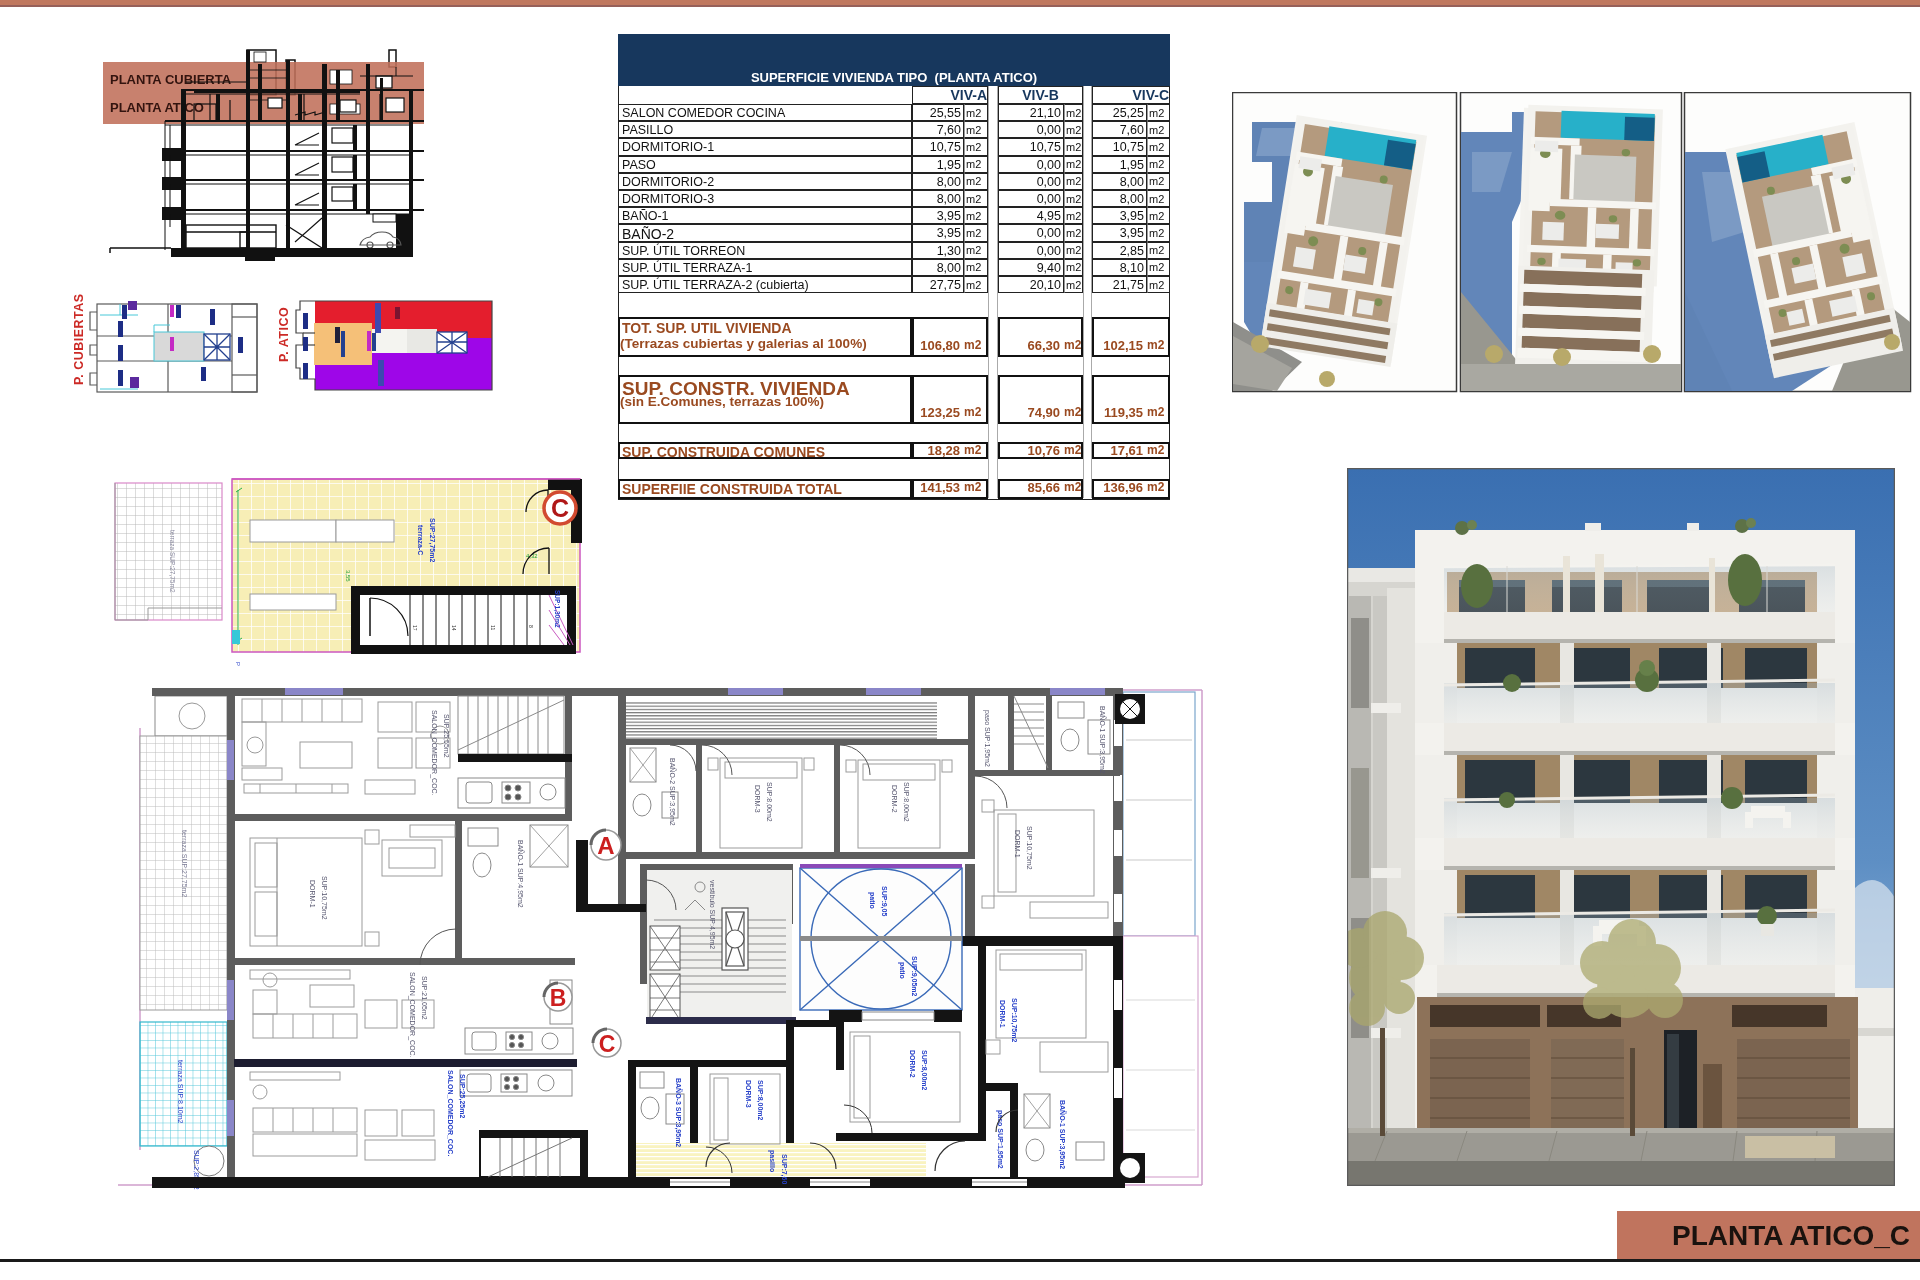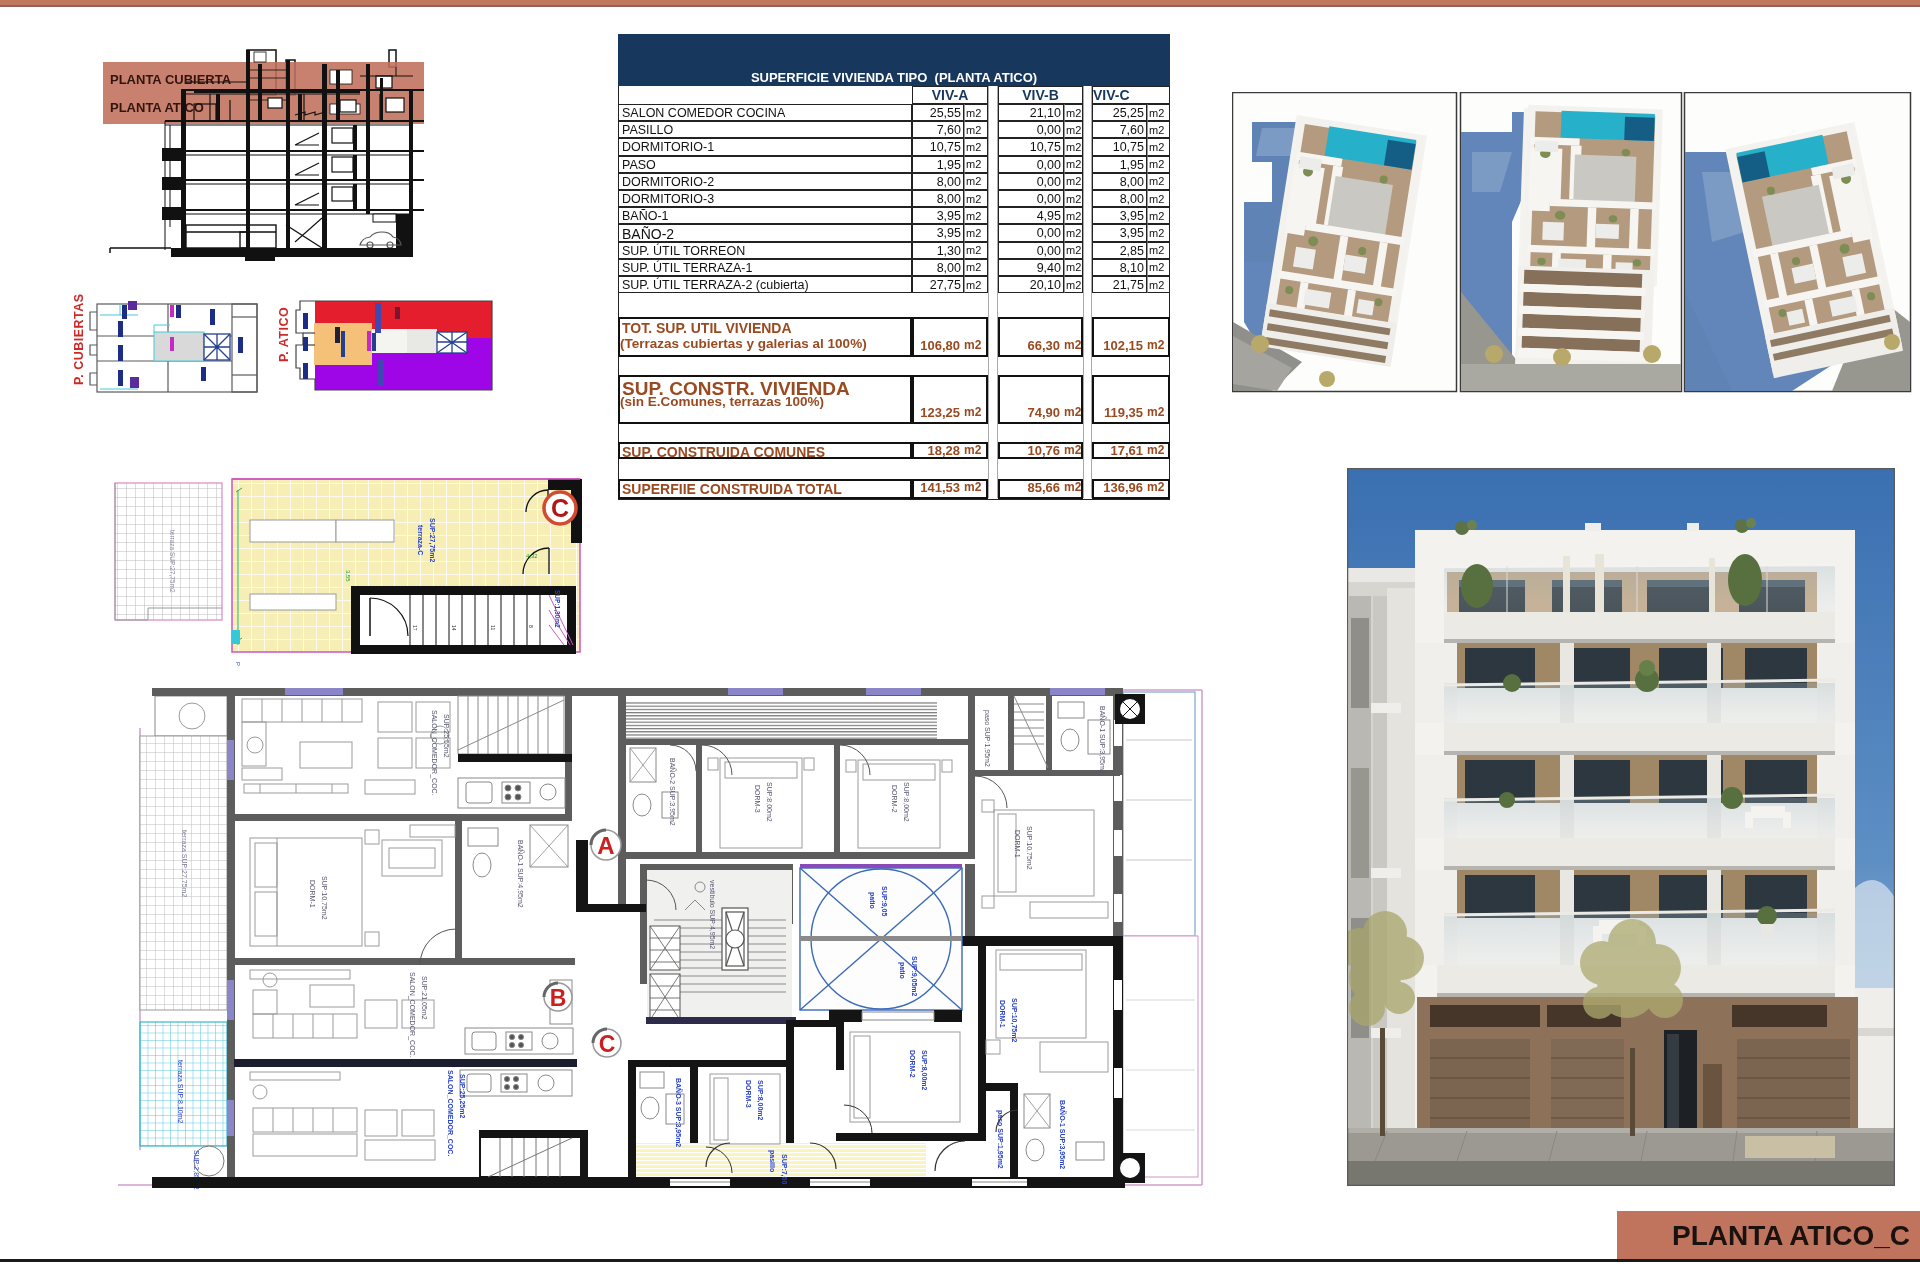--- a/index.html
+++ b/index.html
@@ -248,23 +248,23 @@
 <rect x="97" y="48" width="4" height="18" fill="#23408f"></rect>
 </svg>
 </div>
 
 <div class="abs" style="left:618px;top:34px;width:552px;height:466px;">
 <div class="abs" style="left:0;top:0;width:550px;height:464px;border:1px solid #222;"></div>
 
 <div class="abs" style="left:0;top:0;width:552px;height:52px;background:#17375d;"></div>
 <div class="abs" style="left:0;top:36px;width:552px;text-align:center;color:#fff;font-size:13px;font-weight:bold;">SUPERFICIE VIVIENDA TIPO&nbsp; (PLANTA ATICO)</div>
 
-<div class="abs" style="left:294px;top:52px;width:76px;height:18px;border:1px solid #222;box-sizing:border-box;text-align:center;font-size:14px;font-weight:bold;color:#17375d;line-height:17px;">VIV-A</div>
+<div class="abs" style="left:294px;top:52px;width:76px;height:18px;border:1px solid #222;box-sizing:border-box;text-align:right;font-size:14px;font-weight:bold;color:#17375d;line-height:17px;">VIV-A</div>
 <div class="abs" style="left:380px;top:52px;width:85px;height:18px;border:1px solid #222;box-sizing:border-box;text-align:center;font-size:14px;font-weight:bold;color:#17375d;line-height:17px;">VIV-B</div>
-<div class="abs" style="left:474px;top:52px;width:78px;height:18px;border:1px solid #222;box-sizing:border-box;text-align:left;font-size:14px;font-weight:bold;color:#17375d;line-height:17px;">VIV-C</div>
+<div class="abs" style="left:474px;top:52px;width:78px;height:18px;border:1px solid #222;box-sizing:border-box;text-align:right;font-size:14px;font-weight:bold;color:#17375d;line-height:17px;">VIV-C</div>
 
 <div class="abs" style="left:0;top:70.0px;width:552px;height:17.2px;">
 <div class="abs" style="left:0;top:0;width:294px;height:17.2px;border:1px solid #222;box-sizing:border-box;font-size:12.5px;color:#111;padding:1px 0 0 3px;white-space:nowrap;overflow:hidden;">SALON COMEDOR COCINA</div>
 <div class="abs" style="left:294px;top:0;width:52px;height:17.2px;border:1px solid #222;box-sizing:border-box;font-size:12.5px;color:#111;text-align:right;padding:1px 2px 0 0;">25,55</div>
 <div class="abs" style="left:346px;top:0;width:24px;height:17.2px;border:1px solid #222;border-left:1px solid #999;box-sizing:border-box;font-size:11px;color:#111;padding:1.5px 0 0 1px;">m2</div>
 <div class="abs" style="left:380px;top:0;width:66px;height:17.2px;border:1px solid #222;box-sizing:border-box;font-size:12.5px;color:#111;text-align:right;padding:1px 2px 0 0;">21,10</div>
 <div class="abs" style="left:446px;top:0;width:19px;height:17.2px;border:1px solid #222;border-left:1px solid #999;box-sizing:border-box;font-size:11px;color:#111;padding:1.5px 0 0 1px;">m2</div>
 <div class="abs" style="left:474px;top:0;width:55px;height:17.2px;border:1px solid #222;box-sizing:border-box;font-size:12.5px;color:#111;text-align:right;padding:1px 2px 0 0;">25,25</div>
 <div class="abs" style="left:529px;top:0;width:23px;height:17.2px;border:1px solid #222;border-left:1px solid #999;box-sizing:border-box;font-size:11px;color:#111;padding:1.5px 0 0 1px;">m2</div>
 </div>

